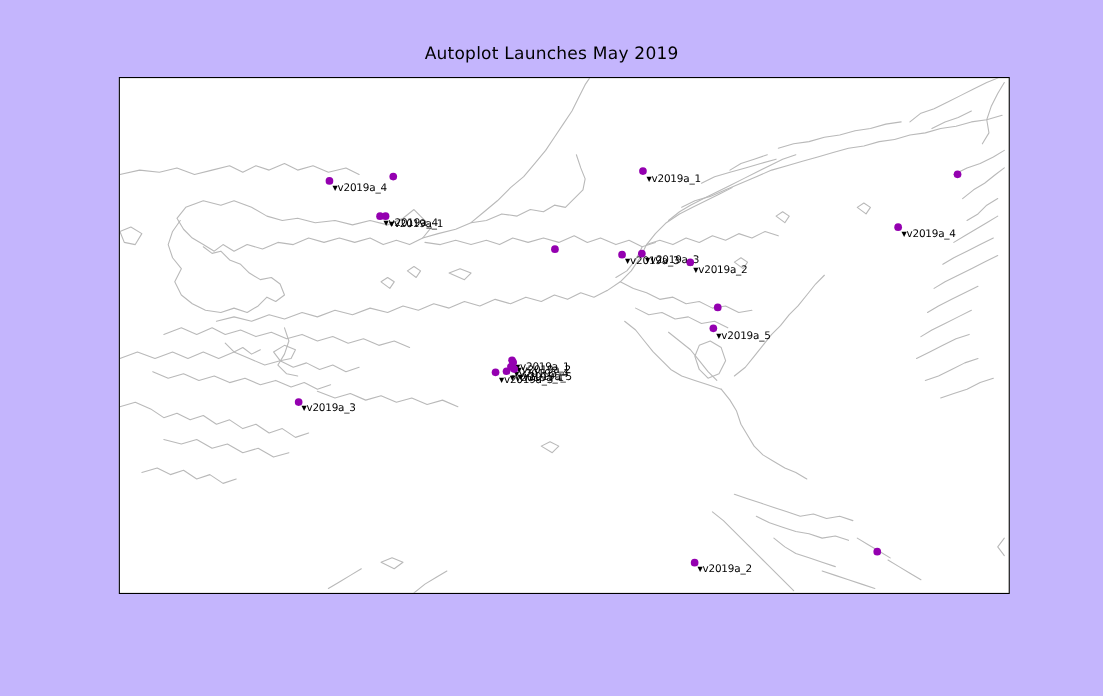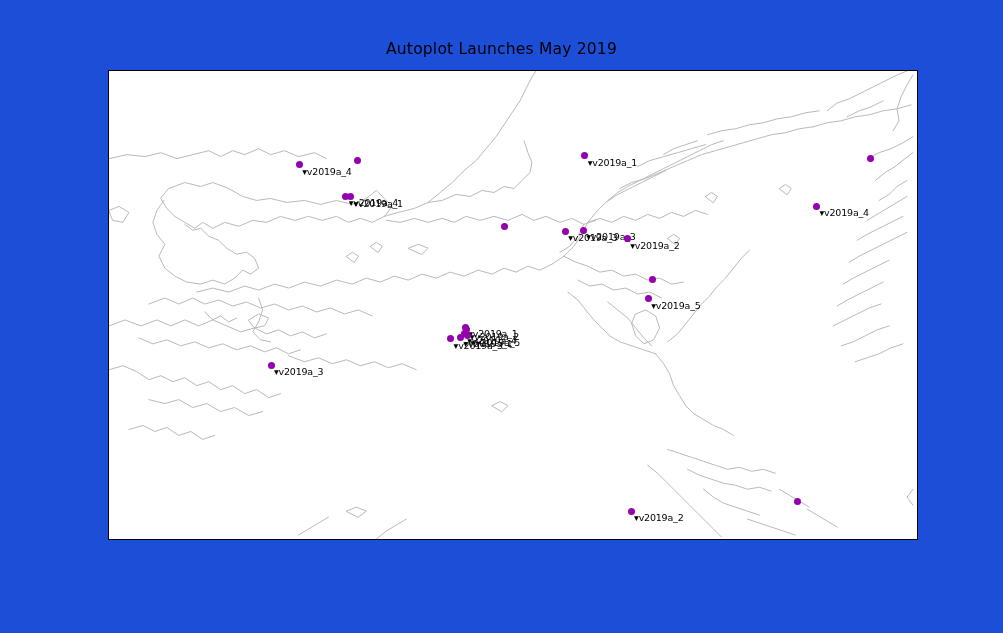--- a/index.html
+++ b/index.html
@@ -12,21 +12,21 @@
     height: 633px;
     font-family: "DejaVu Sans", sans-serif;
     overflow: hidden;
     position: relative;
   }
   #figure {
     position: absolute;
     left: 0; top: 0;
     width: 1003px;
     height: 633px;
-    background: #1d4ed8;
+    background: #c4b5fd;
   }
   #chart-title {
     position: absolute;
     left: 0;
     top: 40px;
     width: 1003px;
     text-align: center;
     font-size: 15.5px;
     color: #000000;
     letter-spacing: 0.2px;

